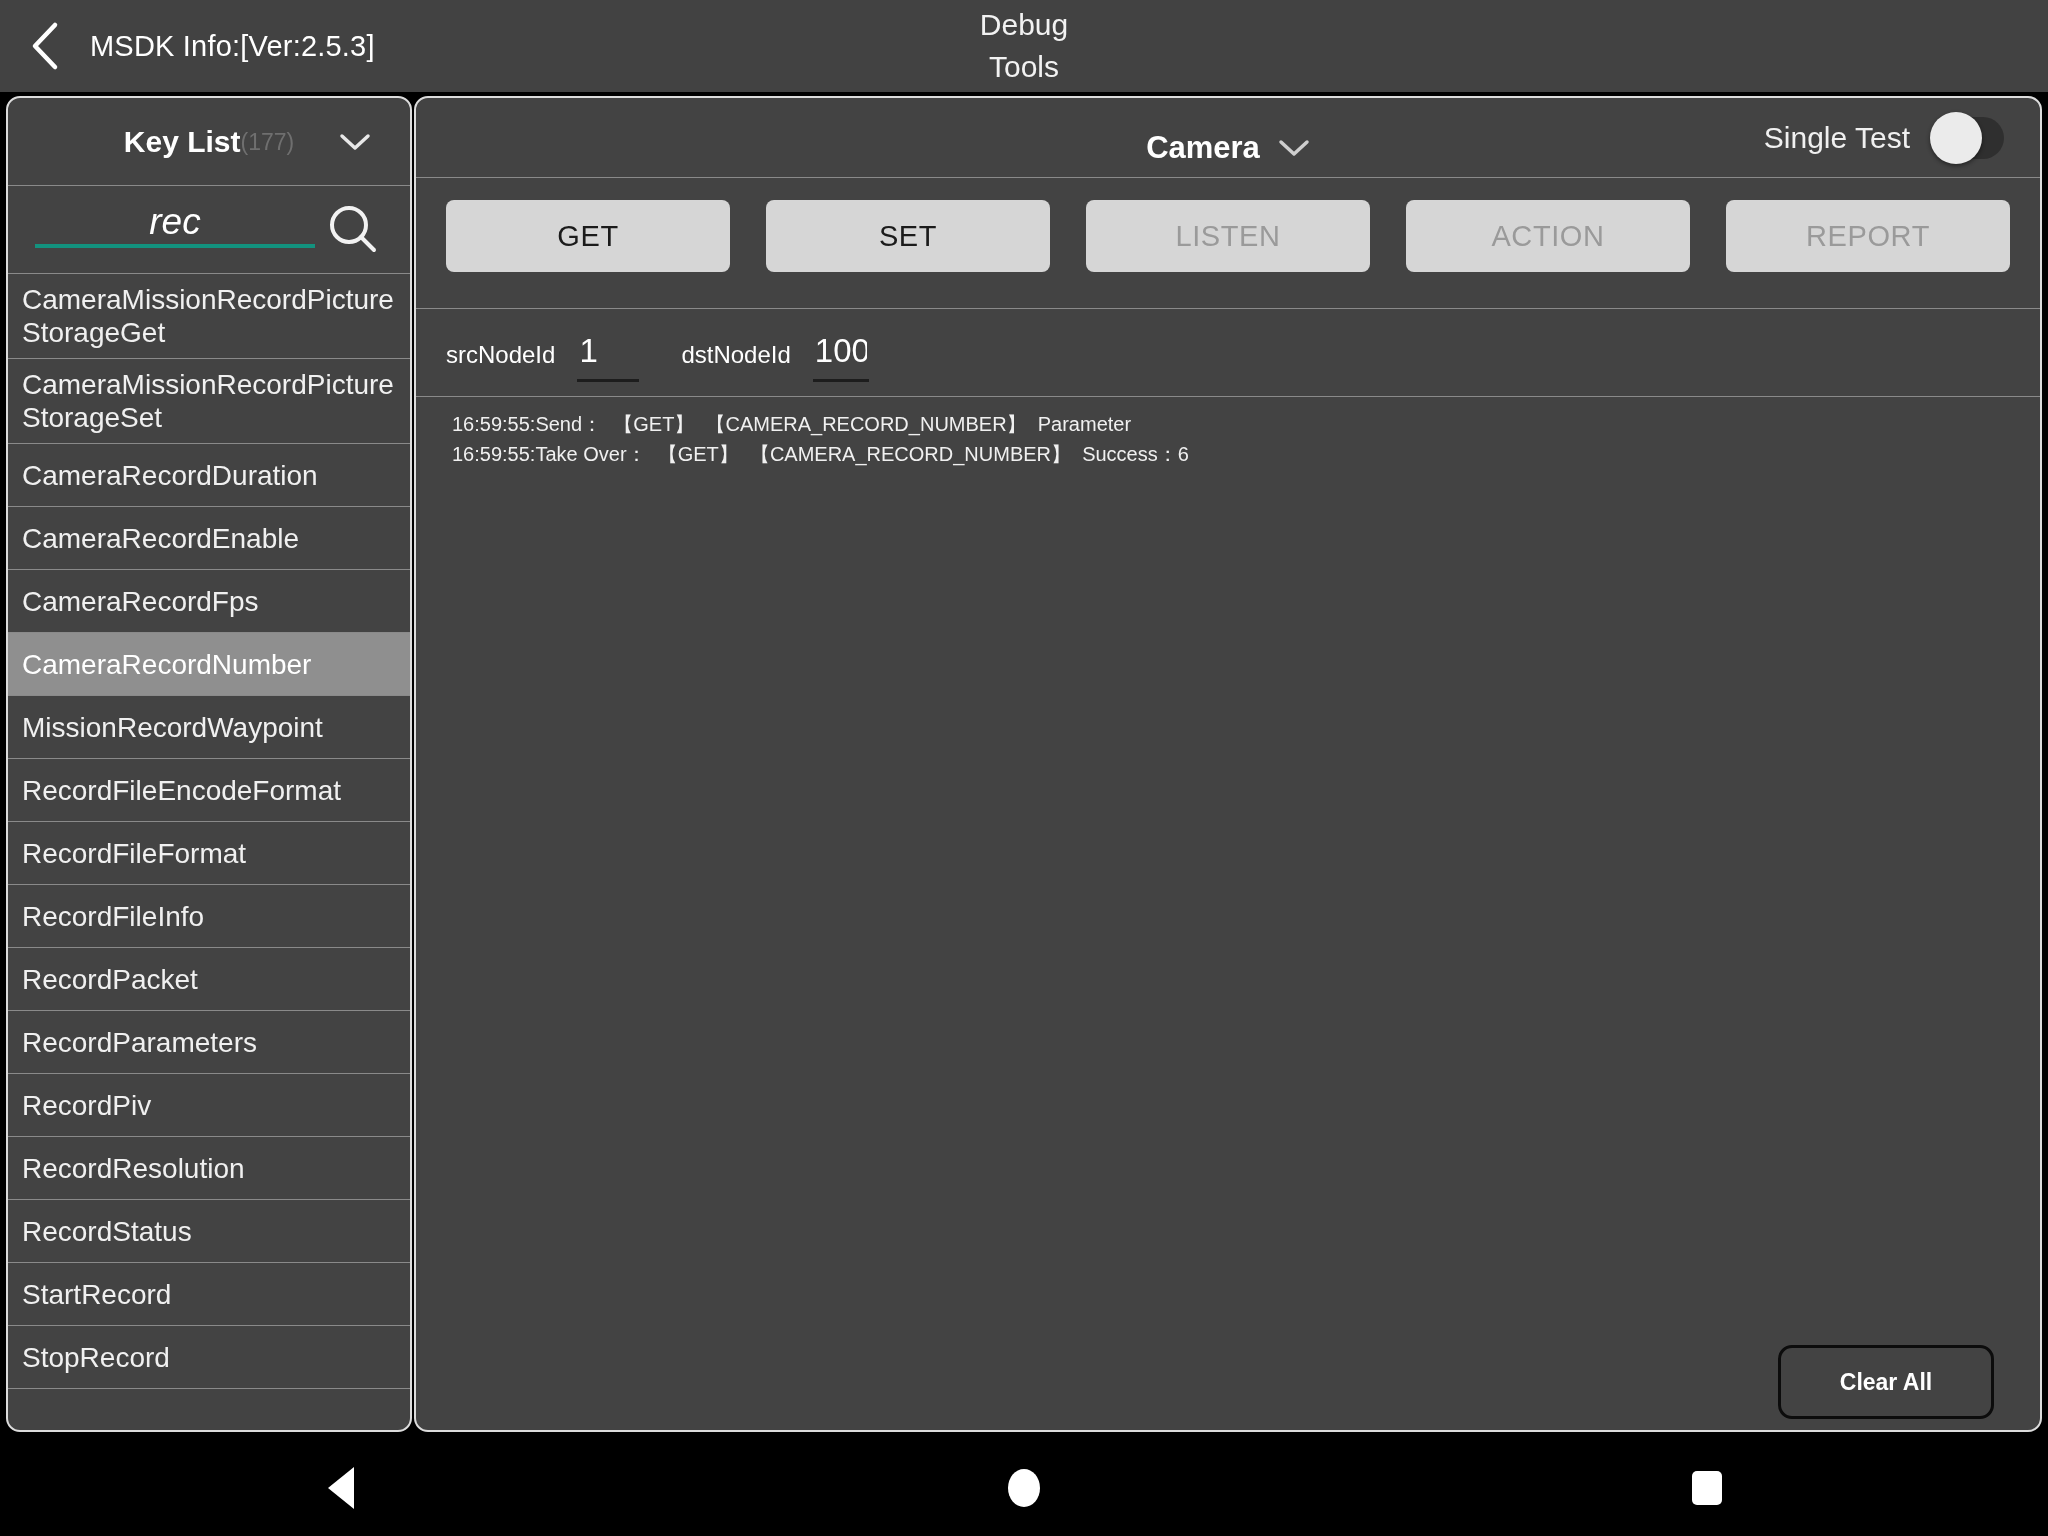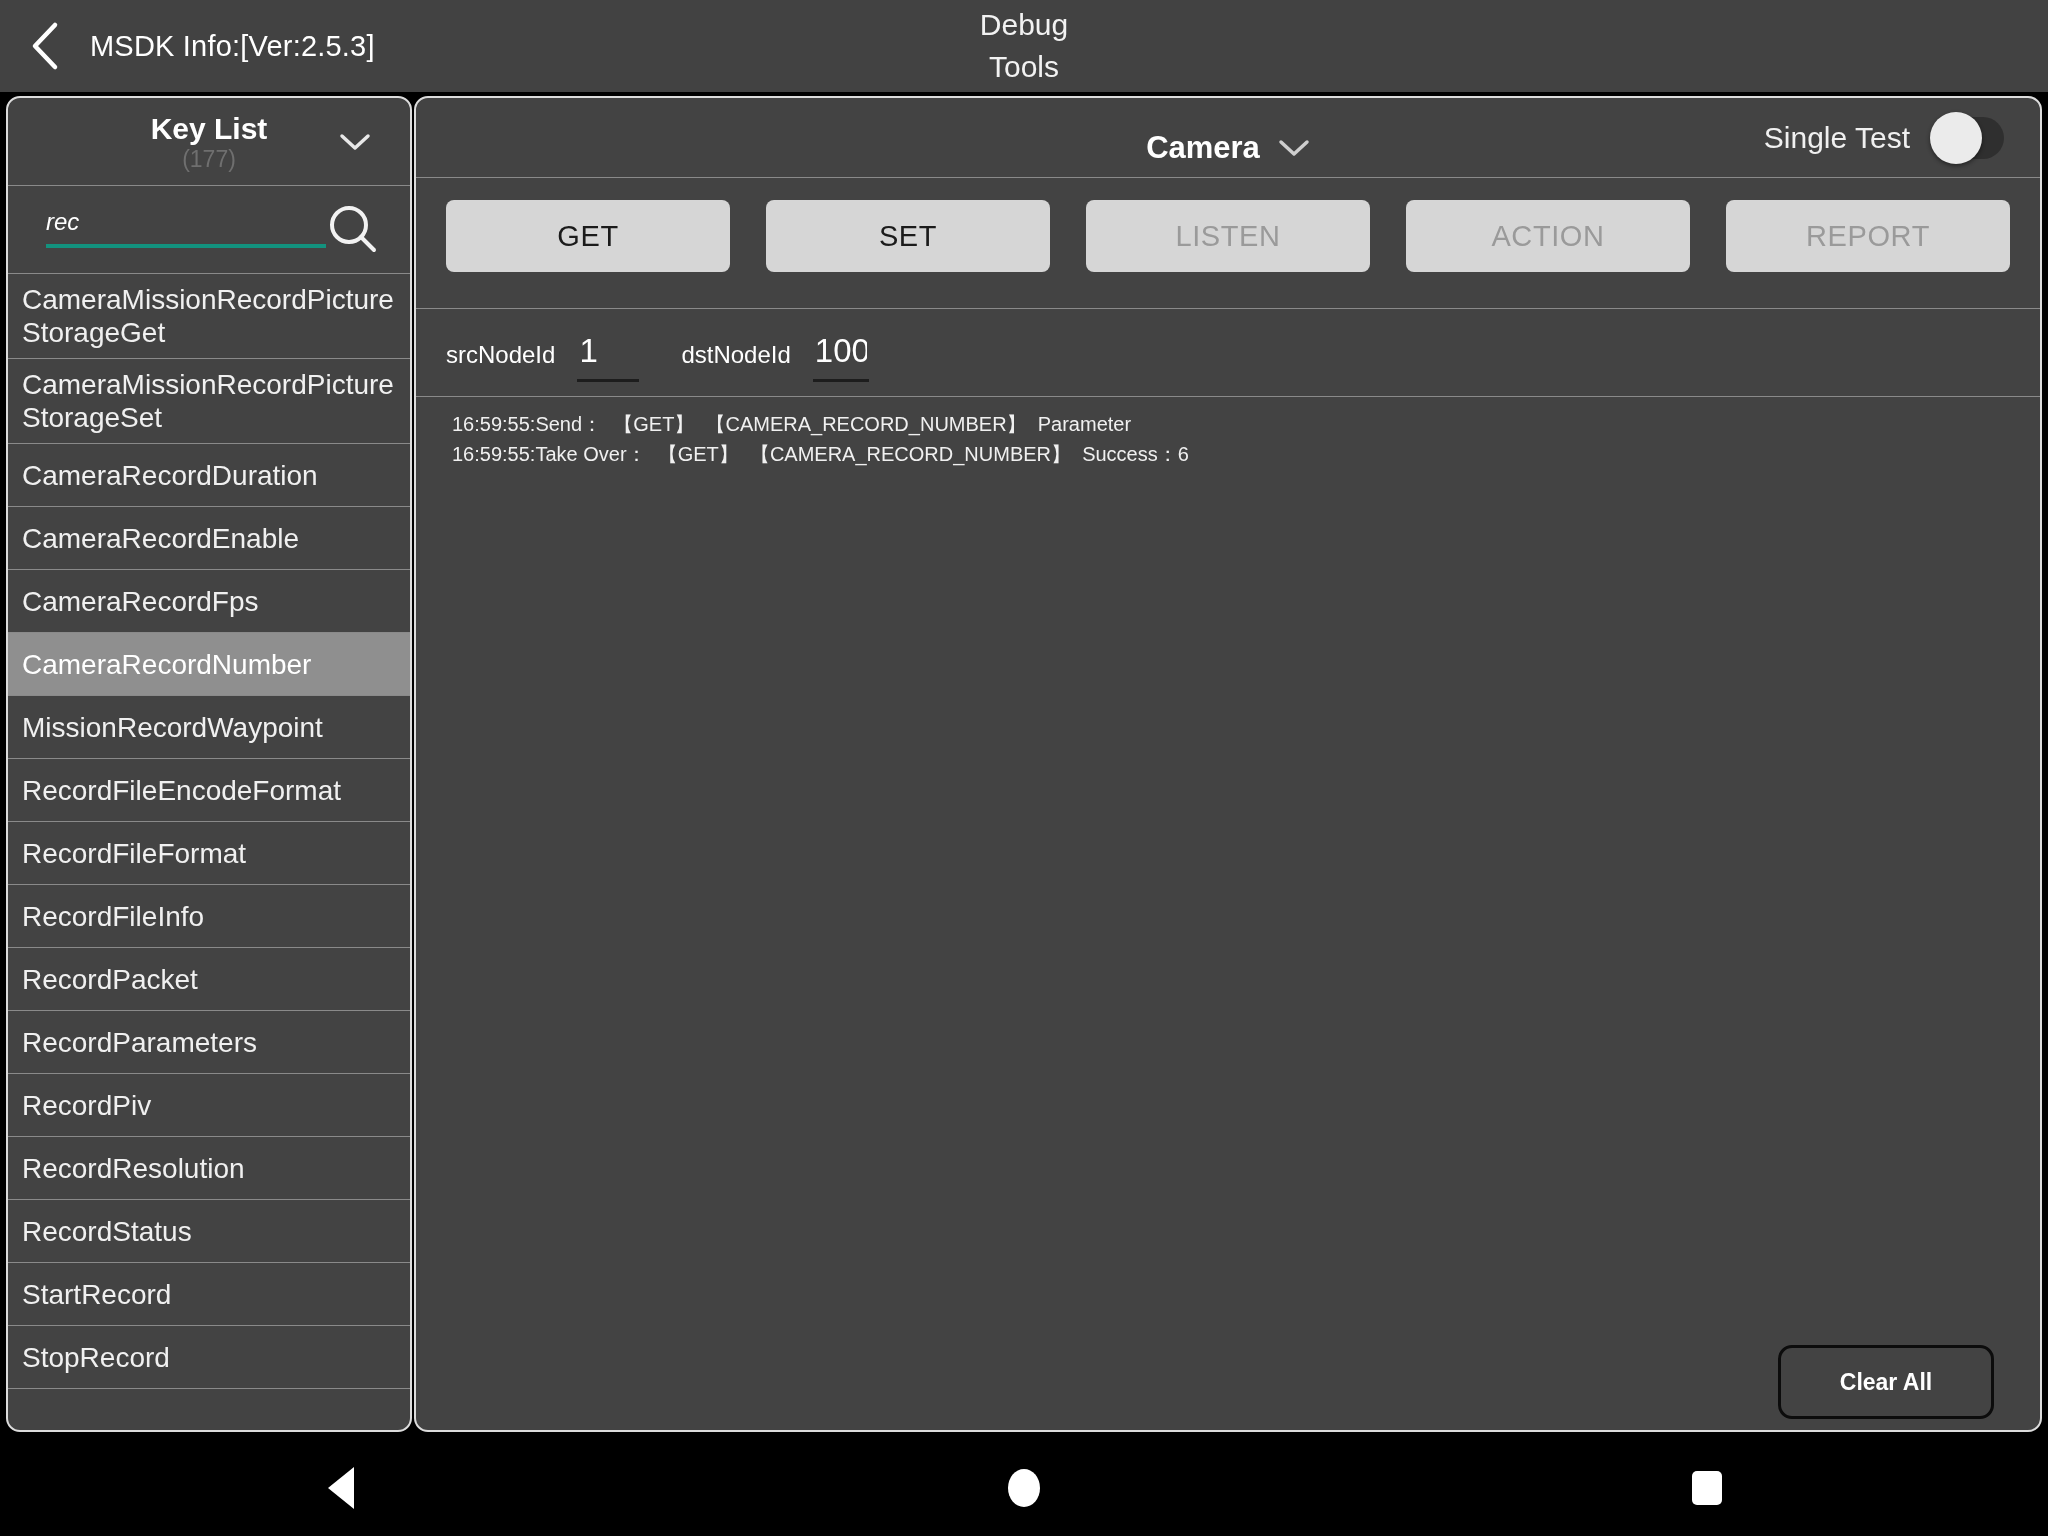--- a/index.html
+++ b/index.html
@@ -44,45 +44,45 @@
   .left-panel {
     position:absolute; left:6px; top:4px; width:406px; height:1336px;
     background:#434343;
     border:2px solid #dcdcdc;
     border-radius:14px;
     overflow:hidden;
     display:flex; flex-direction:column;
   }
   .keylist-head {
     height:88px; flex:0 0 88px;
-    display:flex; flex-direction:column; align-items:center; justify-content:center;
+    display:flex; flex-direction:row; align-items:center; justify-content:center;
     border-bottom:1px solid #8a8a8a;
     position:relative;
   }
   .keylist-title {
     color:#ffffff; font-weight:bold; font-size:30px; line-height:34px;
   }
   .keylist-count {
     color:#6f6f6f; font-size:23px; line-height:26px;
   }
   .keylist-caret {
     position:absolute; right:38px; top:50%; transform:translateY(-50%);
   }
   .search-row {
     flex:0 0 88px; height:88px;
     position:relative;
     display:flex; align-items:center;
     border-bottom:1px solid #8a8a8a;
   }
   .search-input {
-    position:absolute; left:38px; top:14px; width:280px; height:48px;
+    position:absolute; left:27px; top:14px; width:280px; height:48px;
     background:transparent; border:none; outline:none;
-    color:#ffffff; font-size:24px; font-style:italic;
-    font-family:"Liberation Sans", sans-serif;
-    text-align:left;
+    color:#ffffff; font-size:37px; font-style:italic;
+    font-family:"Liberation Sans", sans-serif;
+    text-align:center;
     border-bottom:4px solid #13927e;
   }
   .search-icon-btn {
     position:absolute; right:22px; top:50%; transform:translateY(-50%);
     width:70px; height:70px; display:flex; align-items:center; justify-content:center;
   }
   .key-scroll {
     flex:1 1 auto; overflow:hidden;
   }
   .key-item {

